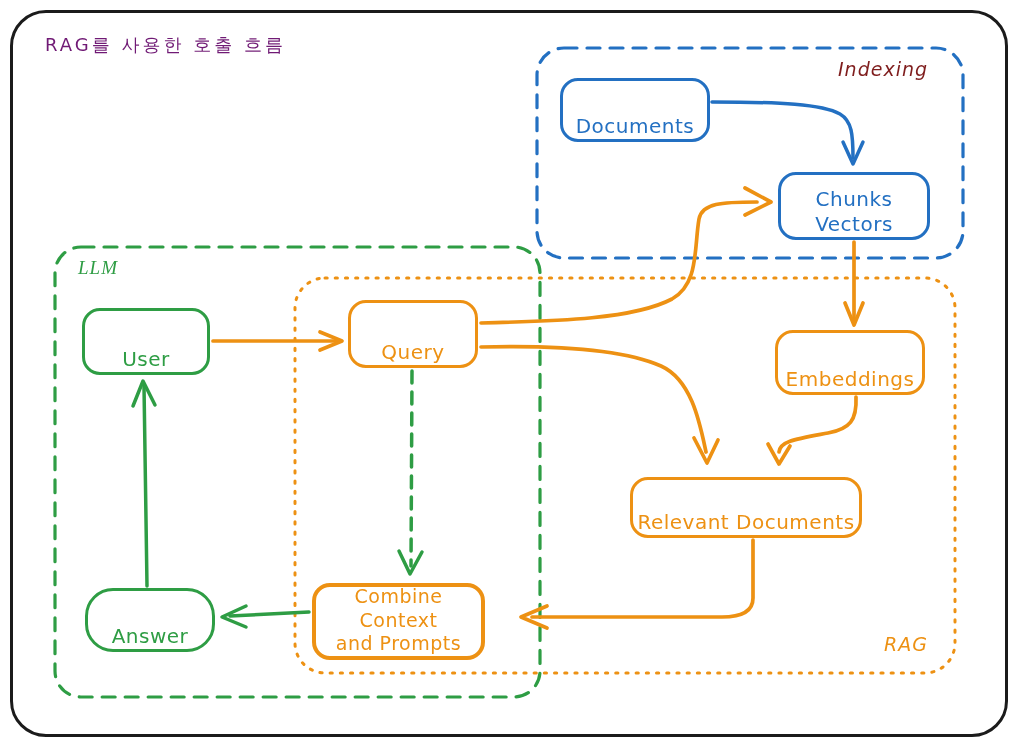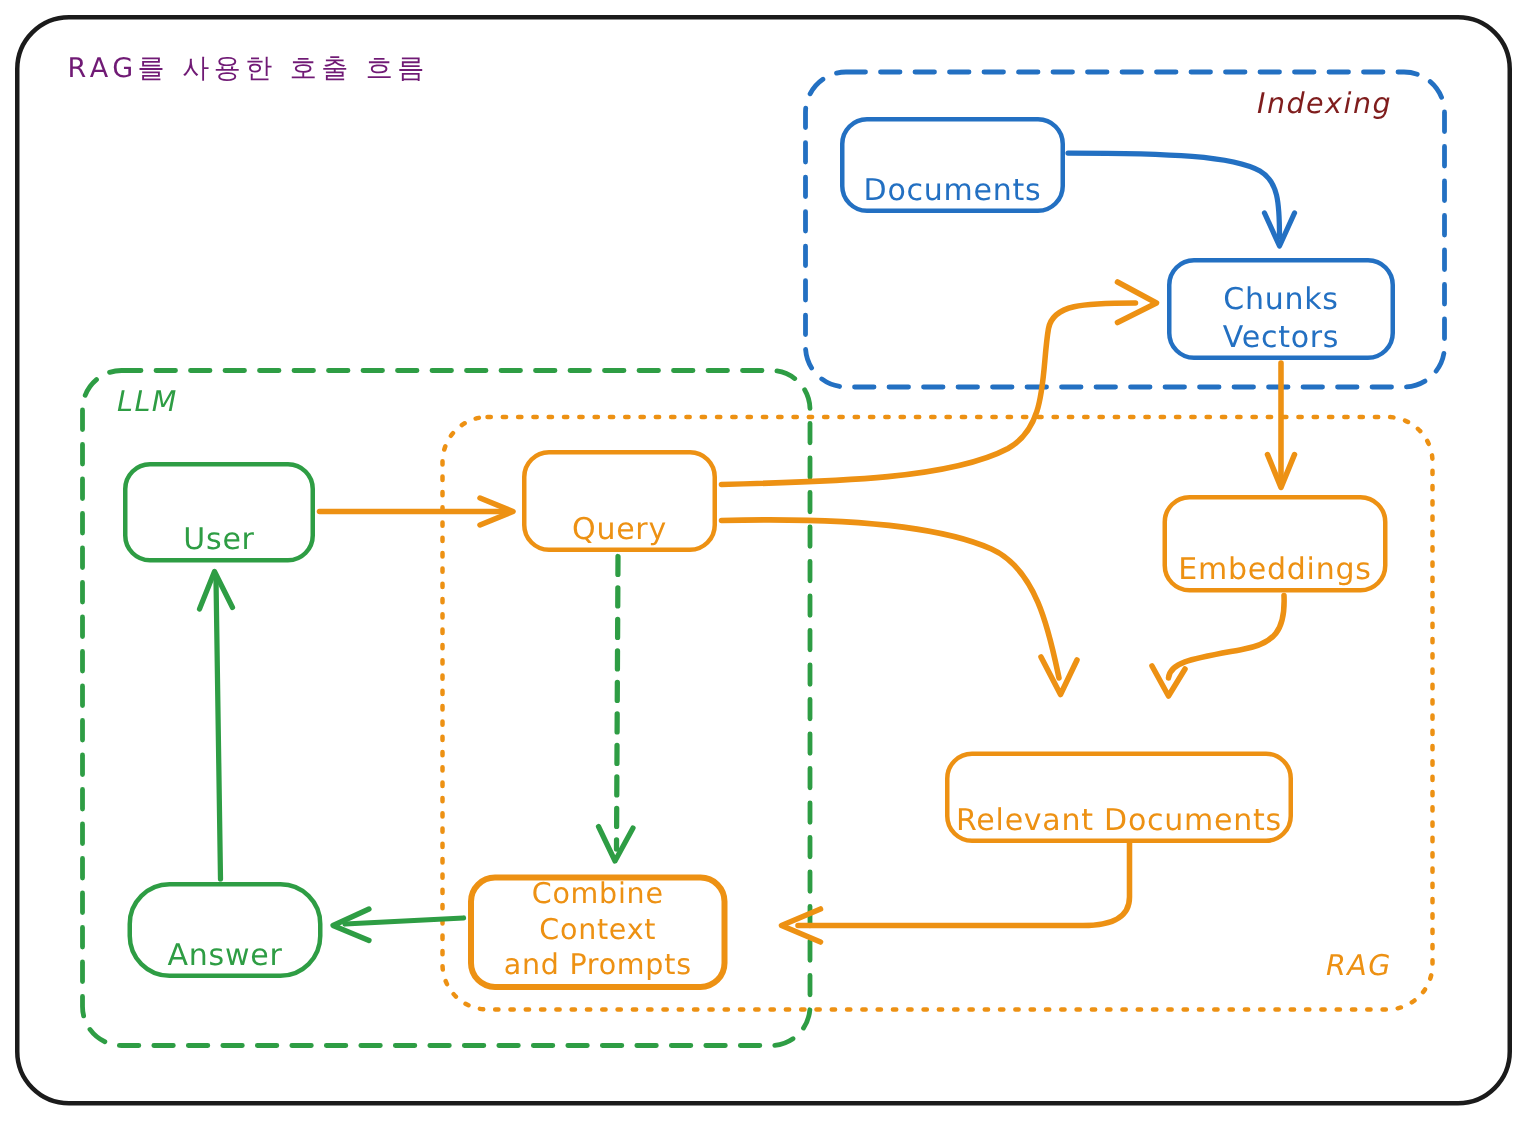--- a/index.html
+++ b/index.html
@@ -19,37 +19,37 @@
     position:absolute;left:45px;top:33px;
     font-size:18px;letter-spacing:3px;color:#701a75;font-weight:500;
     white-space:nowrap;
   }
   svg.layer{position:absolute;left:0;top:0;}
   .group-label{
     position:absolute;font-size:19px;font-style:italic;font-weight:500;
     letter-spacing:1px;white-space:nowrap;
   }
   .lbl-indexing{left:838px;top:58px;color:#7f1d1d;}
-  .lbl-llm{left:78px;top:257px;color:#2e9d44;}
+  .lbl-llm{left:78px;top:257px;color:#2e9d44;font-family:Liberation Serif, serif;}
   .lbl-rag{left:884px;top:633px;color:#ed9113;}
   .node{
     position:absolute;box-sizing:border-box;background:#ffffff;
     display:flex;flex-direction:column;align-items:center;justify-content:flex-end;
     border-radius:18px;text-align:center;
     font-size:20px;letter-spacing:0.5px;line-height:1.25;font-weight:500;
   }
   .node.blue{border:3.5px solid #2370c2;color:#2370c2;}
   .node.green{border:3.5px solid #2e9d44;color:#2e9d44;}
   .node.orange{border:3.5px solid #ed9113;color:#ed9113;}
   .n-documents{left:560px;top:78px;width:150px;height:64px;}
   .n-chunks{left:778px;top:172px;width:152px;height:68px;}
   .n-user{left:82px;top:308px;width:128px;height:67px;}
   .n-query{left:348px;top:300px;width:130px;height:68px;}
   .n-embeddings{left:775px;top:330px;width:150px;height:65px;}
-  .n-relevant{left:630px;top:477px;width:232px;height:61px;font-size:20px;margin-top:24px;}
+  .n-relevant{left:630px;top:477px;width:232px;height:61px;font-size:20px;}
   .n-combine{left:312px;top:583px;width:173px;height:77px;border-width:4px !important;font-size:19px;}
   .n-answer{left:85px;top:588px;width:130px;height:64px;border-radius:28px;}
 </style>
 </head>
 <body>
 
 <div class="canvas">
 
   <div class="frame"></div>
 

